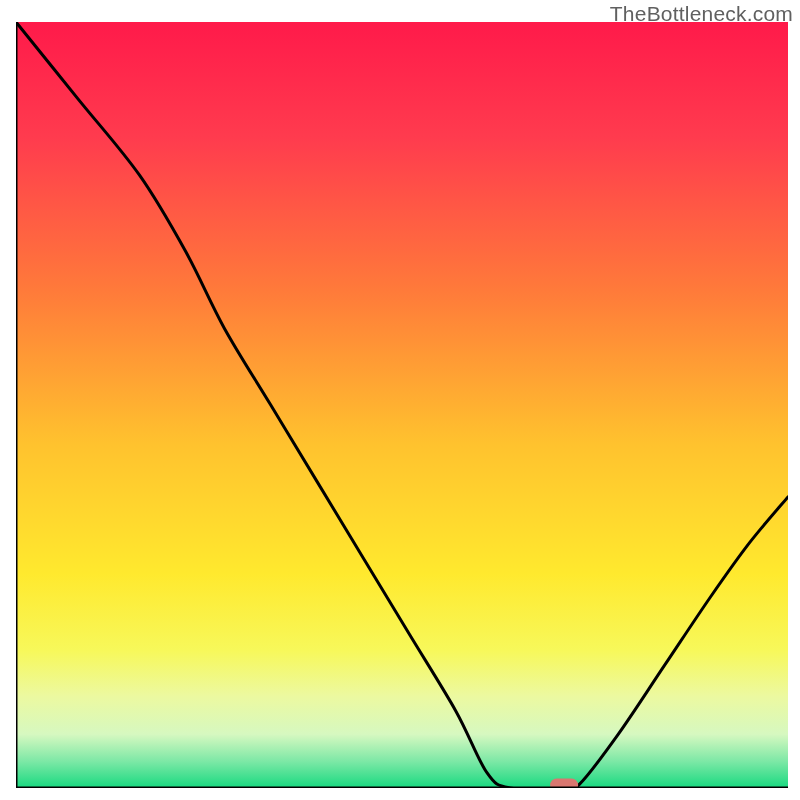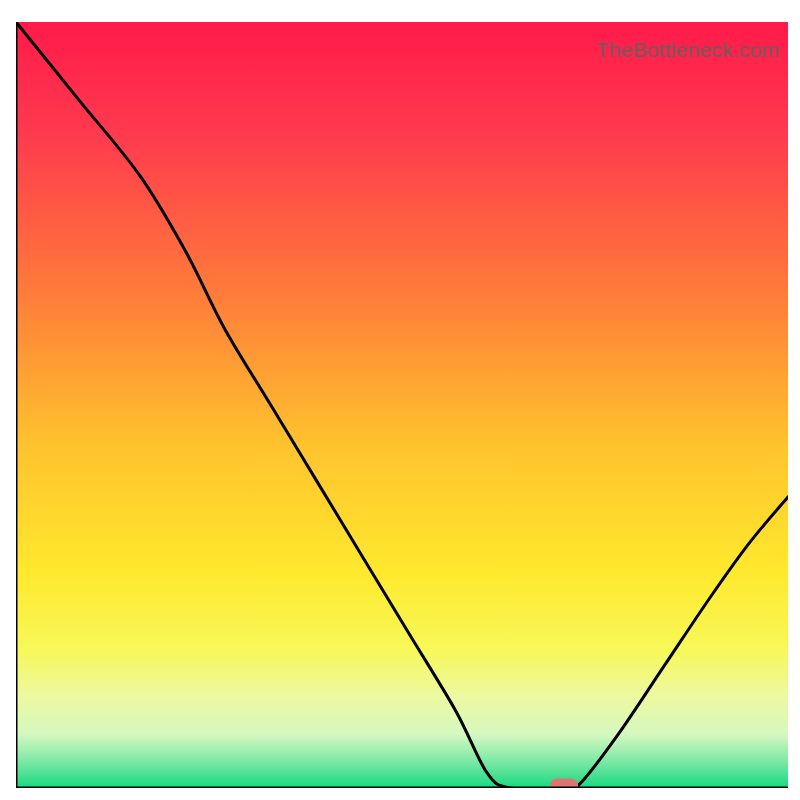--- a/index.html
+++ b/index.html
@@ -11,27 +11,26 @@
     font-family: Arial, Helvetica, sans-serif;
   }
   .container {
     position: relative;
     width: 800px;
     height: 800px;
   }
   .watermark {
     position: absolute;
     top: 2px;
-    right: 20px;
+    right: 7px;
     color: #606060;
     font-size: 21px;
     font-weight: 500;
     letter-spacing: 0.2px;
     z-index: 10;
-    margin-top: 36px;
   }
   .plot-frame {
     position: absolute;
     left: 16px;
     top: 22px;
     width: 772px;
     height: 766px;
     box-sizing: border-box;
   }
   svg {

